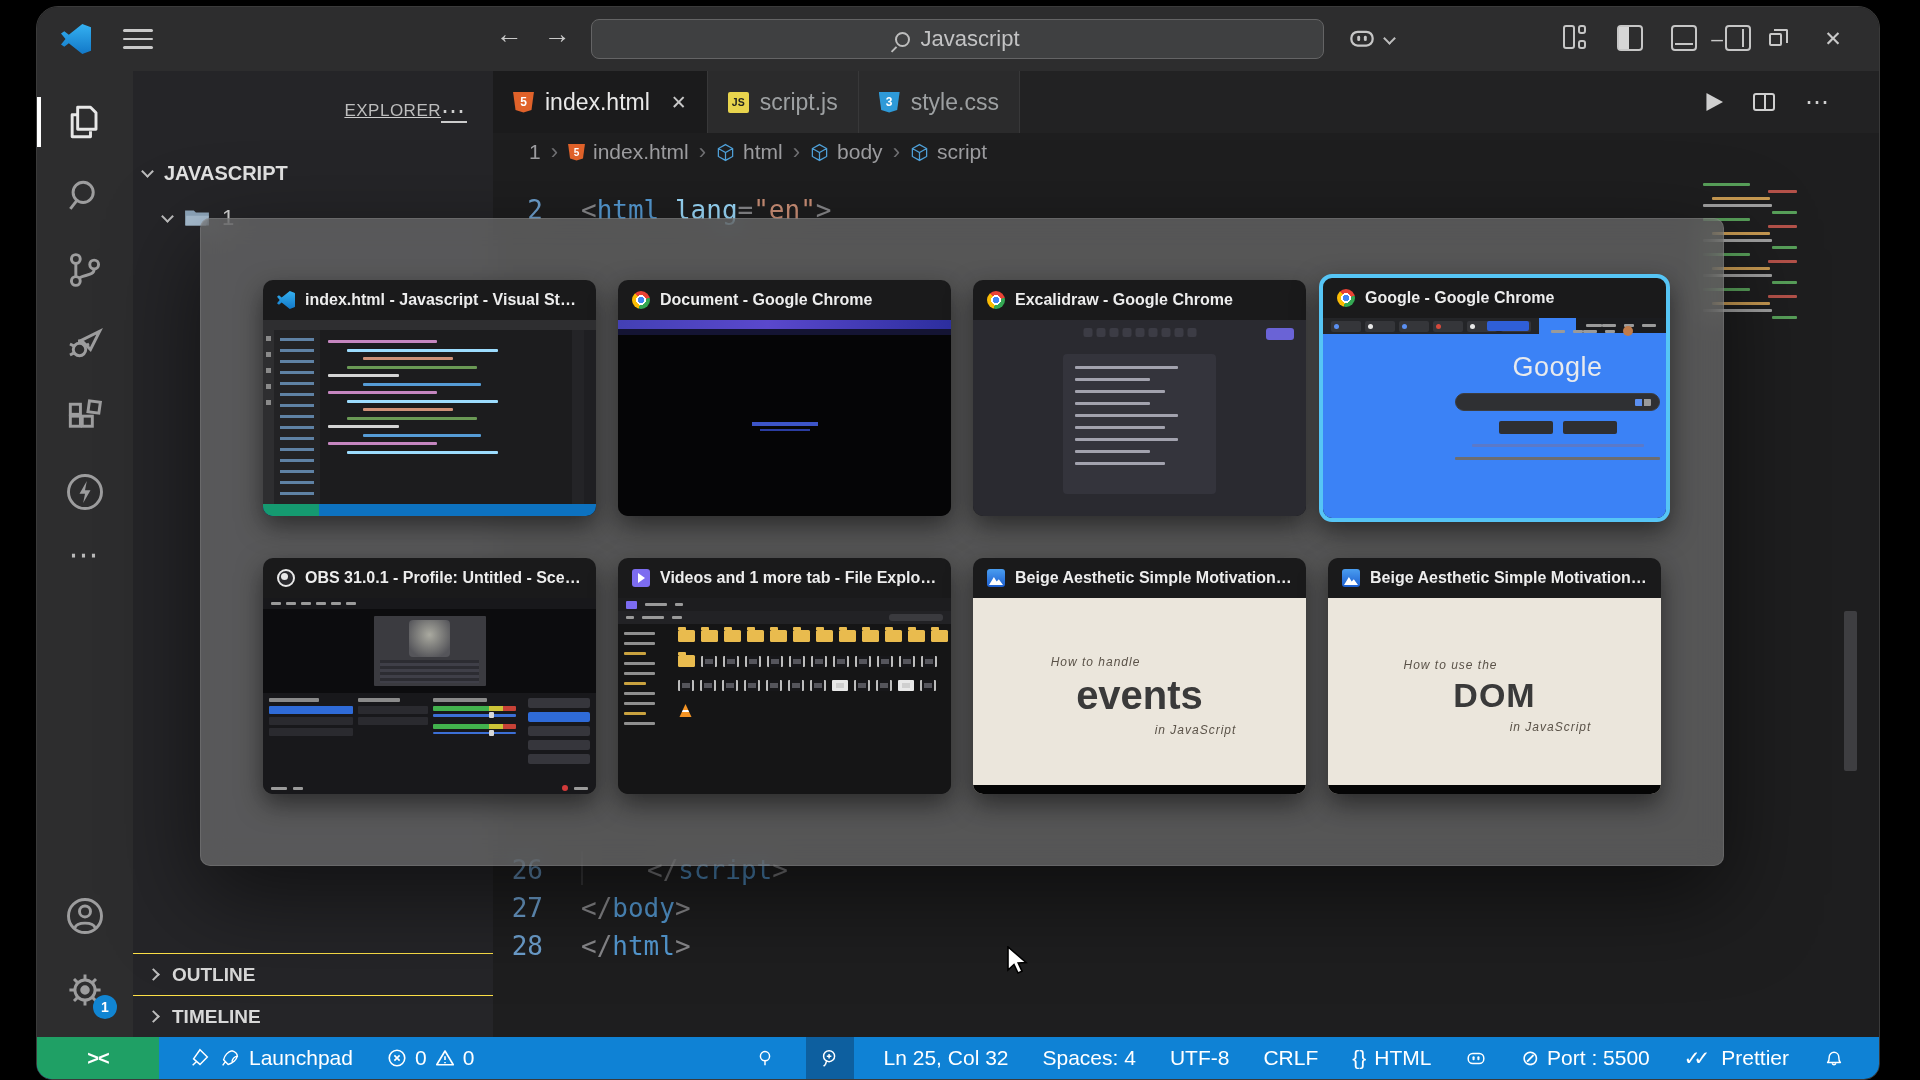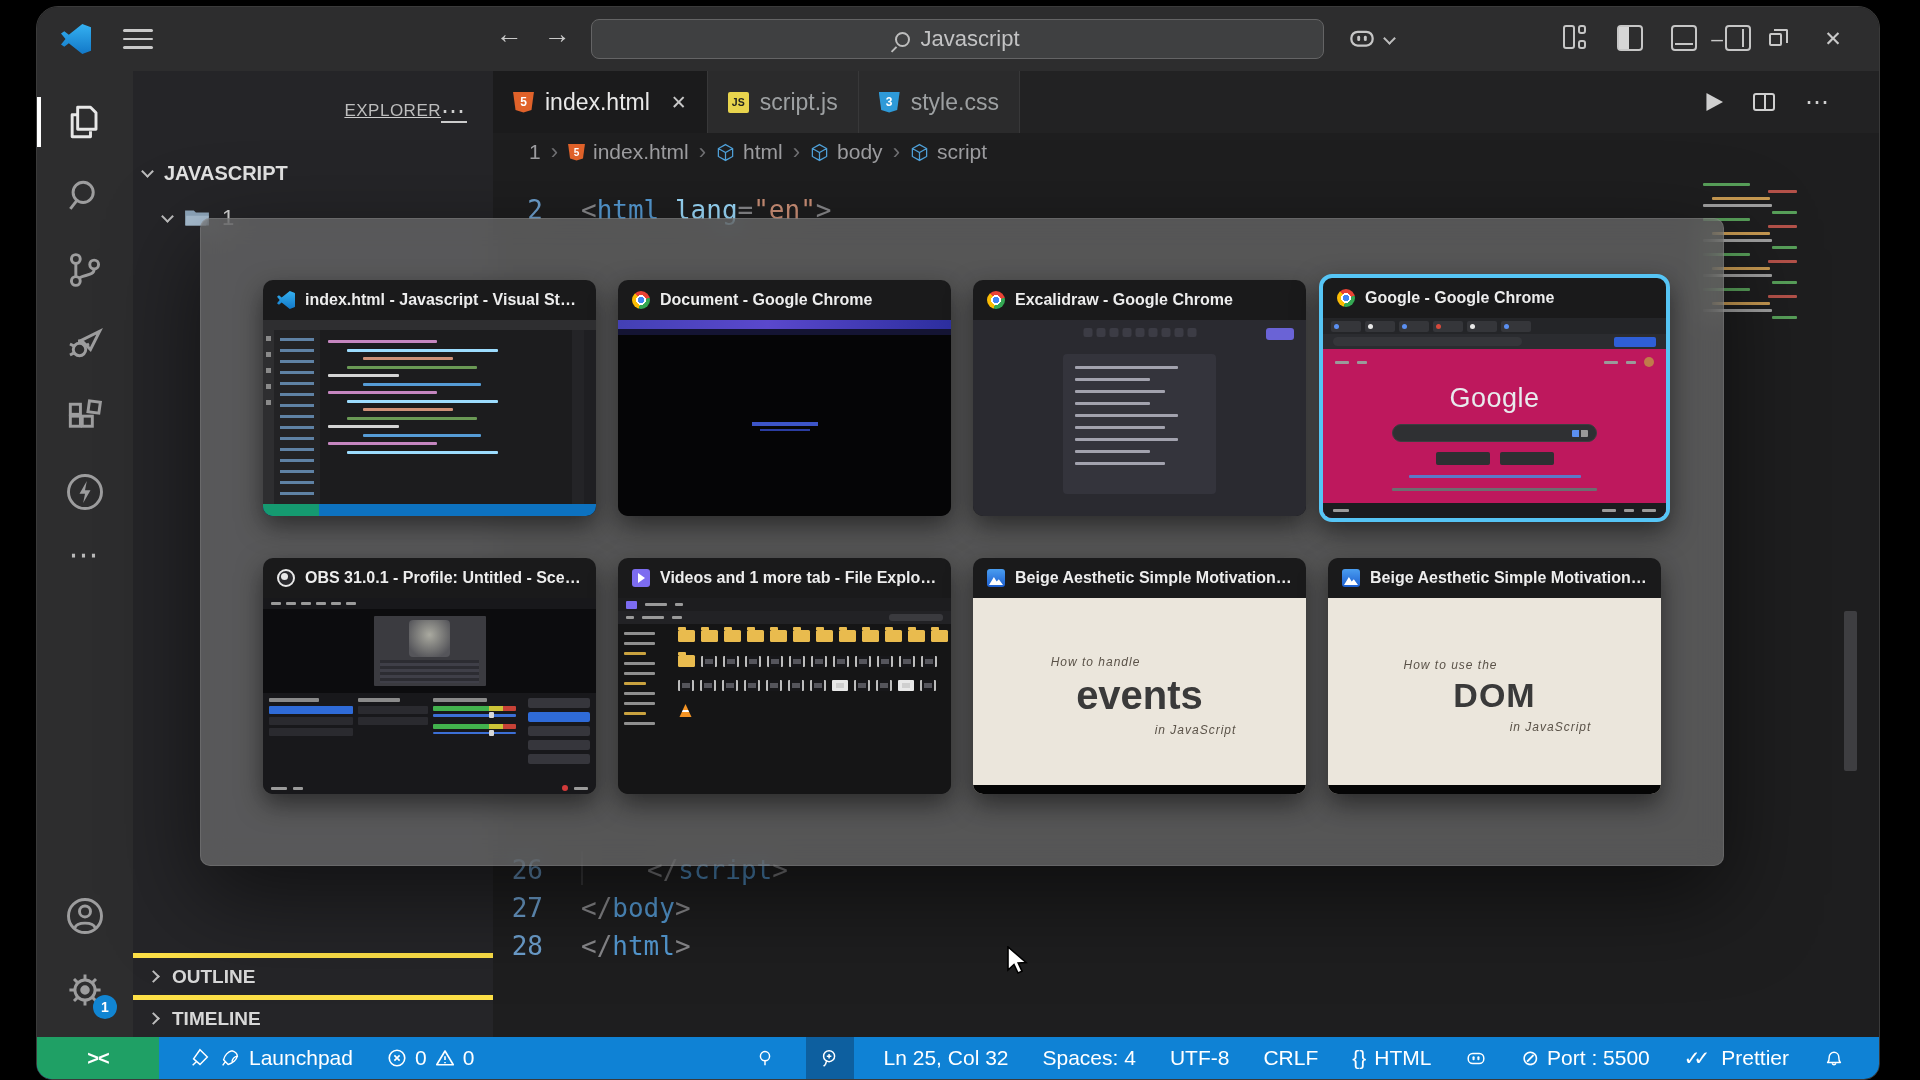--- a/index.html
+++ b/index.html
@@ -62,21 +62,21 @@
   .sb-head{display:flex;align-items:center;justify-content:flex-end;padding:26px 26px 0 28px;text-decoration:underline;}
   .sb-title{font-size:17px;letter-spacing:.5px;color:#bdbdbd;}
   .sb-more{color:#cfcfcf;font-size:24px;cursor:pointer;letter-spacing:2px;}
   .sb-row{display:flex;align-items:center;gap:12px;padding:0 10px;height:44px;cursor:pointer;}
   .sb-ws{margin-top:26px;font-weight:700;font-size:20px;color:#e2e2e2;}
   .sb-folder{font-size:22px;color:#d6d6d6;padding-left:30px;height:46px;}
   .chvD{width:9px;height:9px;border-right:2.4px solid #bdbdbd;border-bottom:2.4px solid #bdbdbd;transform:rotate(45deg);margin-top:-4px;flex:0 0 auto;}
   .chvR{transform:rotate(-45deg);margin-top:0;}
   .foldico{width:26px;height:20px;flex:0 0 auto;}
   .sb-bottomrows{position:absolute;left:0;right:0;bottom:0;}
-  .sb-sec{height:42px;border-top:5px solid #fde047;display:flex;align-items:center;gap:14px;padding:0 16px;
+  .sb-sec{height:42px;border-top:1px solid #fde047;display:flex;align-items:center;gap:14px;padding:0 16px;
     font-size:19px;font-weight:700;color:#d8d8d8;cursor:pointer;}
 
   
   .editor{flex:1;display:flex;flex-direction:column;min-width:0;background:#1e1e1f;}
   .tabstrip{height:62px;background:#222223;display:flex;align-items:stretch;flex:0 0 auto;position:relative;}
   .tab{display:flex;align-items:center;gap:11px;padding:0 20px;background:#2b2b2c;border-right:1px solid #383839;
     font-size:23px;color:#9da0a2;cursor:pointer;white-space:nowrap;}
   .tab.active{background:#1b1b1c;color:#e8e8e8;}
   .tclose{margin-left:10px;font-size:19px;color:#c8c8c8;cursor:pointer;}
   .ficon{width:21px;height:21px;display:flex;align-items:center;justify-content:center;flex:0 0 auto;}
@@ -185,21 +185,21 @@
   .t-exc{background:#2a2a30;}
   .e-top{position:absolute;left:50%;top:8px;transform:translateX(-50%);display:flex;gap:4px;}
   .e-top i{width:9px;height:9px;background:#3c3c45;border-radius:2px;}
   .e-pill{position:absolute;right:12px;top:8px;width:28px;height:12px;background:#6a63d6;border-radius:3px;}
   .e-panel{position:absolute;left:27%;top:34px;width:46%;bottom:22px;background:#34343c;border-radius:4px;padding:12px 12px;}
   .e-panel i{height:3px;margin:0 0 9px;background:#a2a2ae;border-radius:1px;width:80%;}
   .e-panel i:nth-child(2n){width:58%;}
   .e-panel i:nth-child(3n){width:70%;}
 
   
-  .t-ggl{background:#be185d;display:flex;flex-direction:column;}
+  .t-ggl{background:#3b82f6;display:flex;}
   .g-tabs{height:16px;background:#242528;display:flex;align-items:center;gap:4px;padding:0 8px;flex:0 0 auto;}
   .g-tabs i{width:30px;height:11px;background:#35363a;border-radius:2px;position:relative;}
   .g-tabs i::before{content:"";position:absolute;left:3px;top:3px;width:5px;height:5px;border-radius:50%;background:#5b8ff0;}
   .g-tabs i:nth-child(2)::before{background:#e8e8e8;}
   .g-tabs i:nth-child(4)::before{background:#d64a3c;}
   .g-tabs i:nth-child(5)::before{background:#e8e8e8;}
   .g-addr{height:15px;background:#2b2c30;position:relative;flex:0 0 auto;}
   .g-addr::before{content:"";position:absolute;left:10px;top:3px;width:55%;height:9px;background:#35363a;border-radius:5px;}
   .g-addr::after{content:"";position:absolute;right:10px;top:2.5px;width:42px;height:10px;background:#2f5fd7;border-radius:2px;}
   .g-cont{flex:1;position:relative;}

